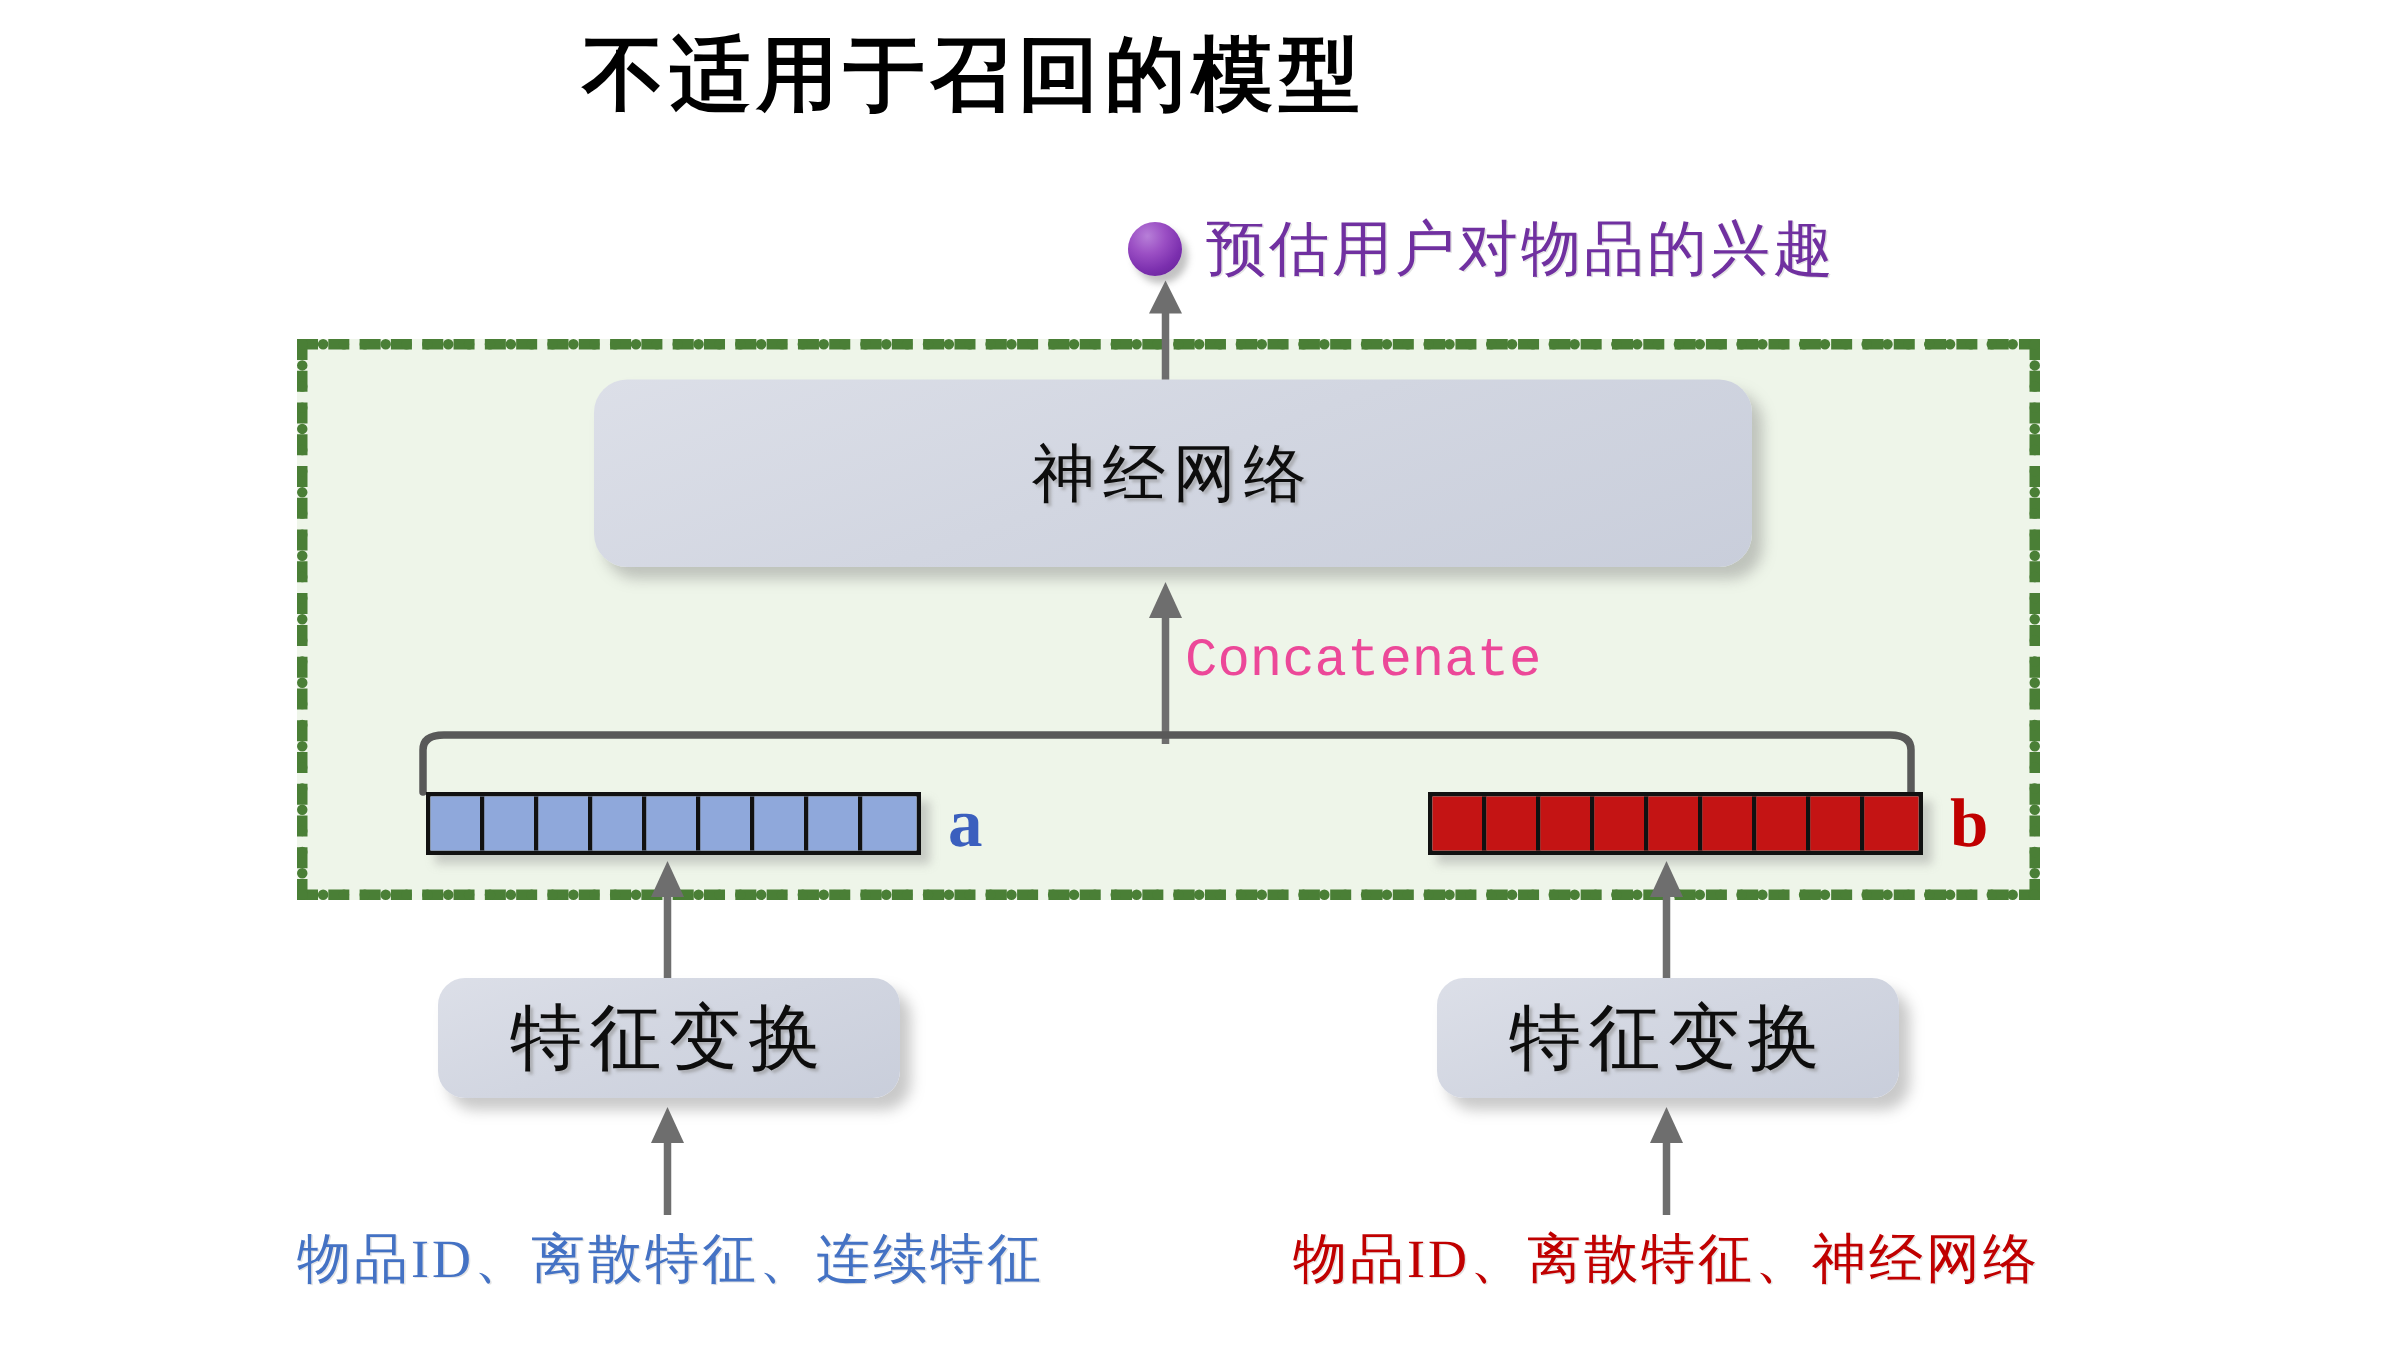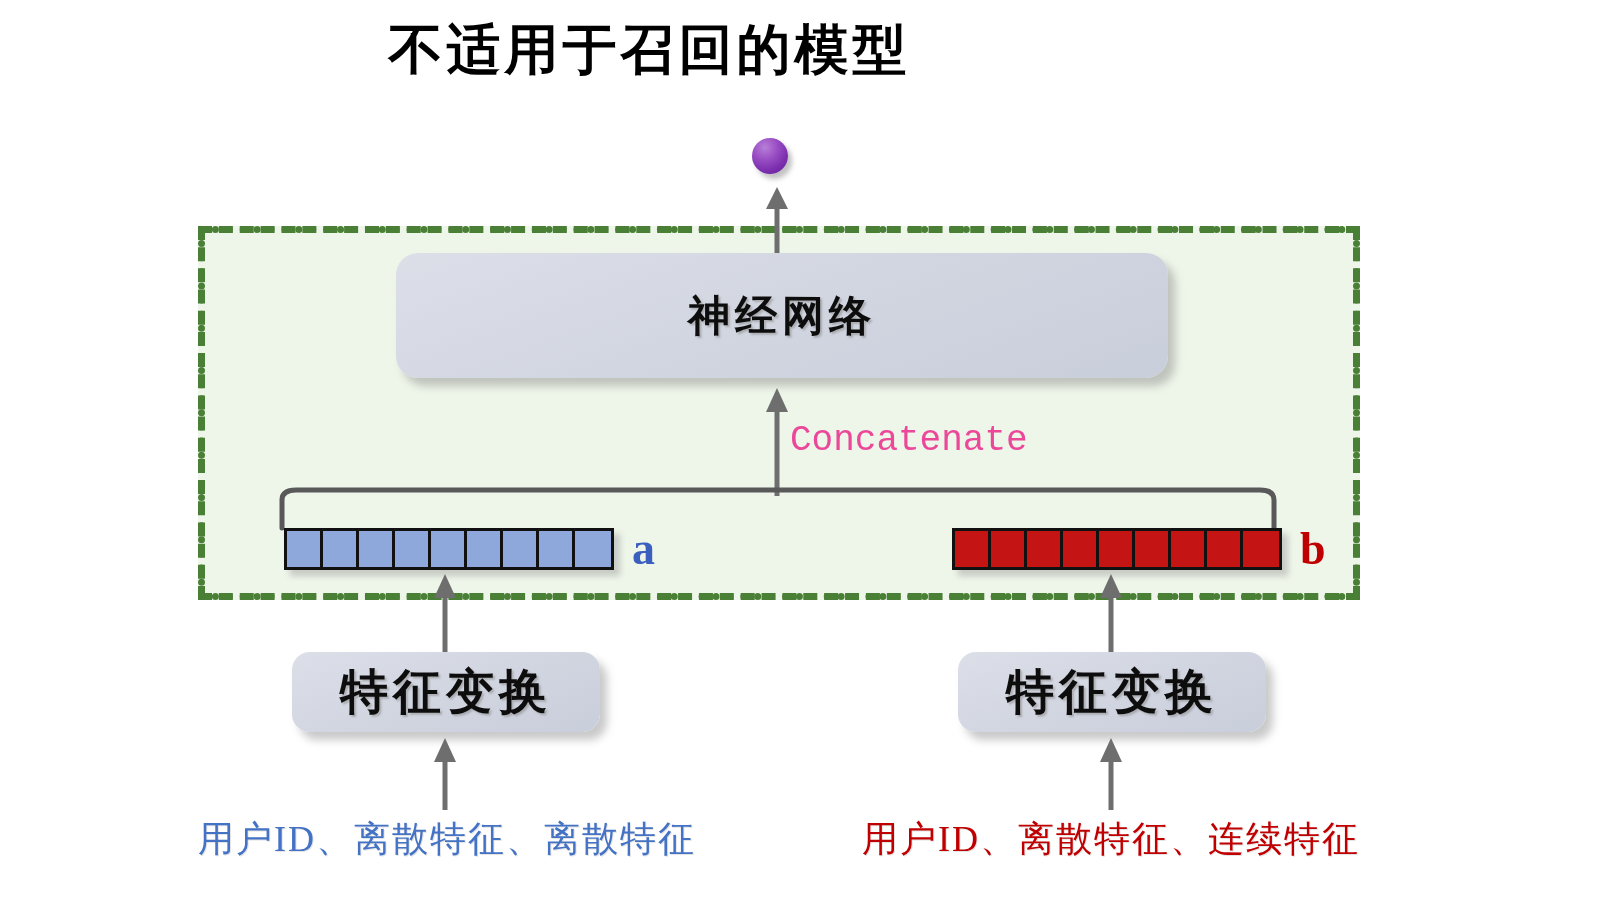--- a/index.html
+++ b/index.html
@@ -82,21 +82,21 @@
     position: absolute;
     background: linear-gradient(160deg, #dcdfe8 0%, #d2d6e1 48%, #c9cedb 100%);
     border-radius: 22px;
     box-shadow: 7px 8px 9px rgba(120,120,120,0.40);
     display: flex;
     align-items: center;
     justify-content: center;
   }
   .gray-box-label {
     font-family: "Liberation Serif", serif;
-    font-weight: bold;
+    font-weight: normal;
     color: #0d0d0d;
     letter-spacing: 5px;
     white-space: nowrap;
     text-shadow: 2px 2px 2px rgba(140,140,140,0.55);
   }
 
   #nn-box {
     left: 396px;
     top: 253px;
     width: 772px;
@@ -208,20 +208,21 @@
 <body>
 
 <div id="page-title">不适用于召回的模型</div>
 
 <div id="model-region">
   <div id="model-region-dots"></div>
 </div>
 
 <div id="output-node">
   <div id="output-sphere"></div>
+  <div id="output-label">预估用户对物品的兴趣</div>
 </div>
 
 <div class="arrow" style="left:762px; top:185px;">
   <svg width="30" height="72" viewBox="0 0 30 72">
     <line x1="15" y1="72" x2="15" y2="20" stroke="#6e6e6e" stroke-width="5"></line>
     <polygon points="15,2 4,24 26,24" fill="#6e6e6e"></polygon>
   </svg>
 </div>
 
 <div class="gray-box" id="nn-box">
@@ -302,15 +303,15 @@
   </svg>
 </div>
 
 <div class="arrow" style="left:1096px; top:736px;">
   <svg width="30" height="74" viewBox="0 0 30 74">
     <line x1="15" y1="74" x2="15" y2="22" stroke="#6e6e6e" stroke-width="5"></line>
     <polygon points="15,2 4,26 26,26" fill="#6e6e6e"></polygon>
   </svg>
 </div>
 
-<div class="feature-text" id="feature-text-left">用户ID、离散特征、离散特征</div>
-
-<div class="feature-text" id="feature-text-right">用户ID、离散特征、连续特征</div>
+<div class="feature-text" id="feature-text-left">物品ID、离散特征、连续特征</div>
+
+<div class="feature-text" id="feature-text-right">物品ID、离散特征、神经网络</div>
 
 </body></html>

